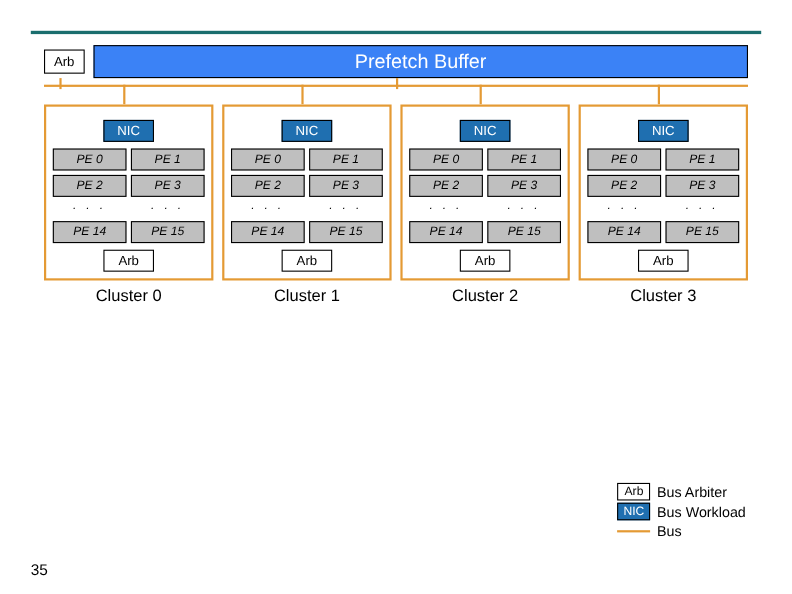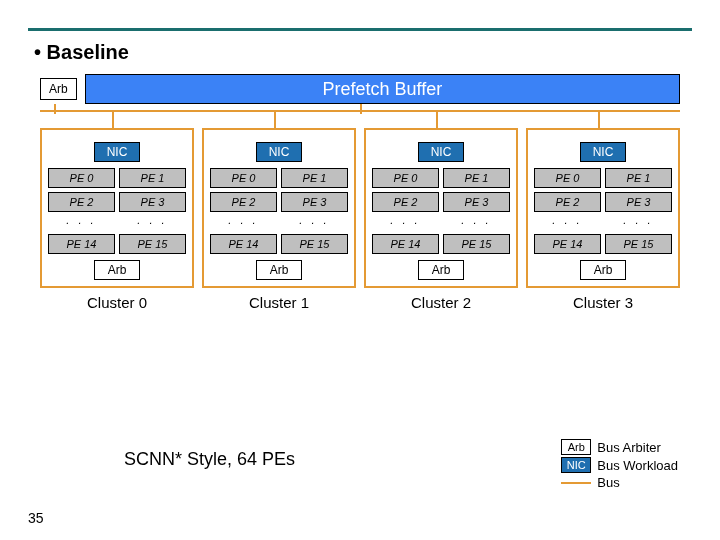--- a/index.html
+++ b/index.html
@@ -41,21 +41,20 @@
   .pagenum { font-size:14px; }
 
   
   .v { position:absolute; width:2px; background:#e49a34; }
 </style>
 </head>
 <body>
 
 <div class="slide">
   <div class="rule"></div>
-  <div class="bullet">Baseline</div>
 
   <div class="diagram">
 
     <div class="top-row">
       <div class="arb-top">Arb</div>
       <div class="prefetch">Prefetch Buffer</div>
     </div>
 
     <div class="v" style="left:14px; top:30px; height:10px;"></div>
     <div class="v" style="left:320px; top:30px; height:10px;"></div>
@@ -136,21 +135,20 @@
             <div class="pe">PE 14</div>
             <div class="pe">PE 15</div>
           </div>
           <div class="arb-bot">Arb</div>
         </div>
         <div class="cluster-label">Cluster 3</div>
       </div>
     </div>
   </div>
 
-  <div class="legend-left">SCNN* Style, 64 PEs</div>
 
   <div class="legend">
     <div class="lg-box">Arb</div>
     <div>Bus Arbiter</div>
     <div class="lg-box lg-nic">NIC</div>
     <div>Bus Workload</div>
     <div class="lg-bus"></div>
     <div>Bus</div>
   </div>
 

